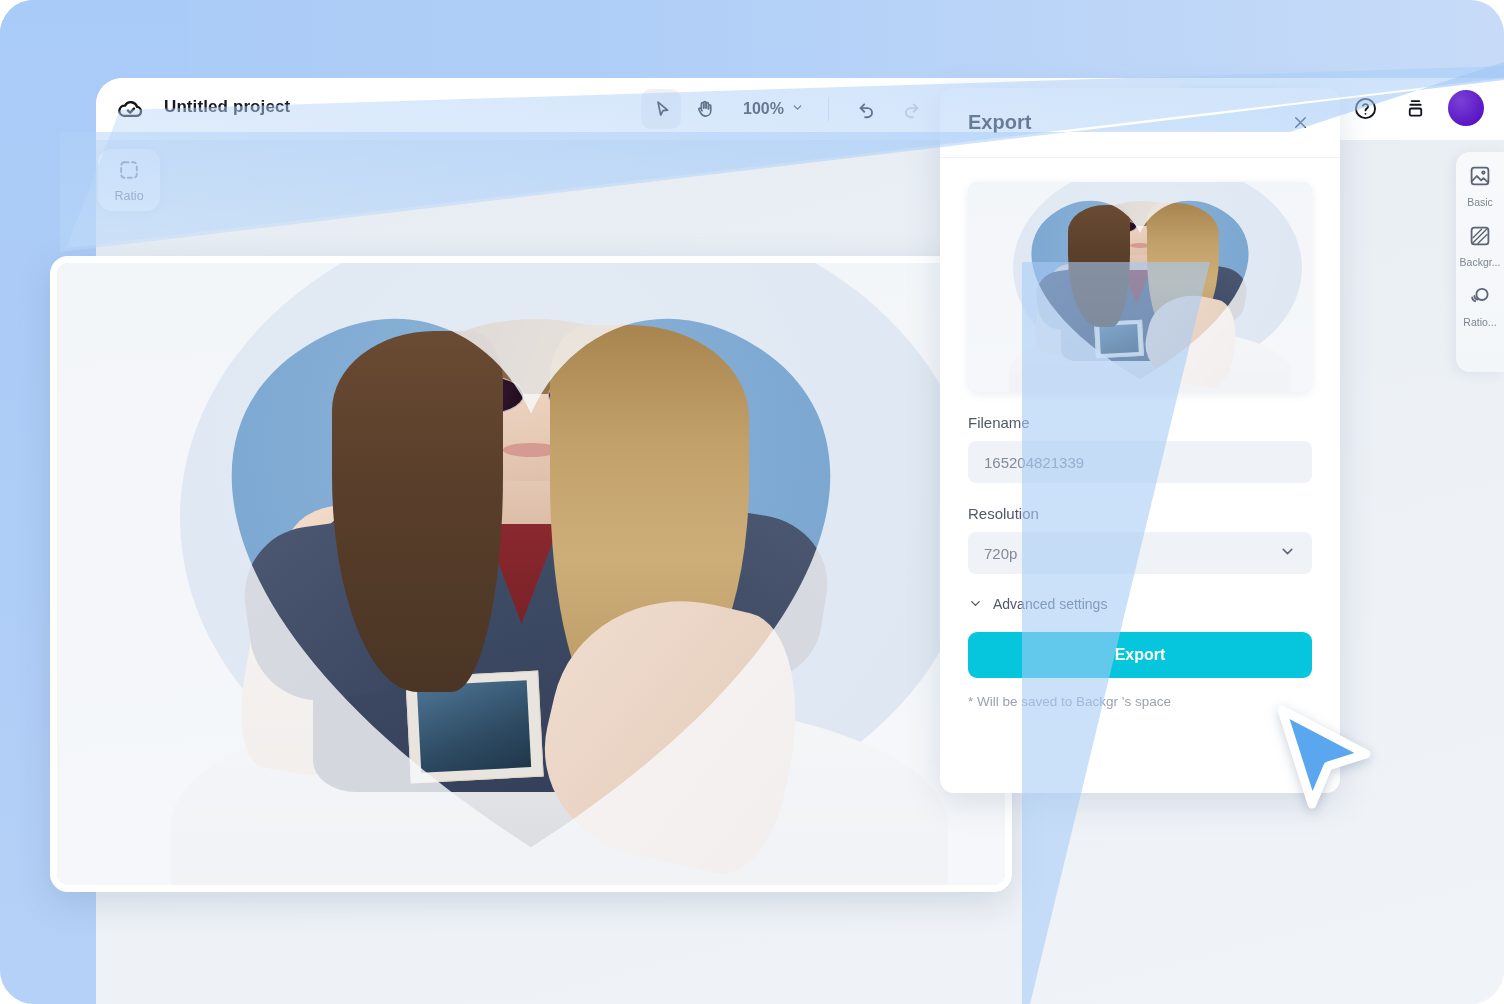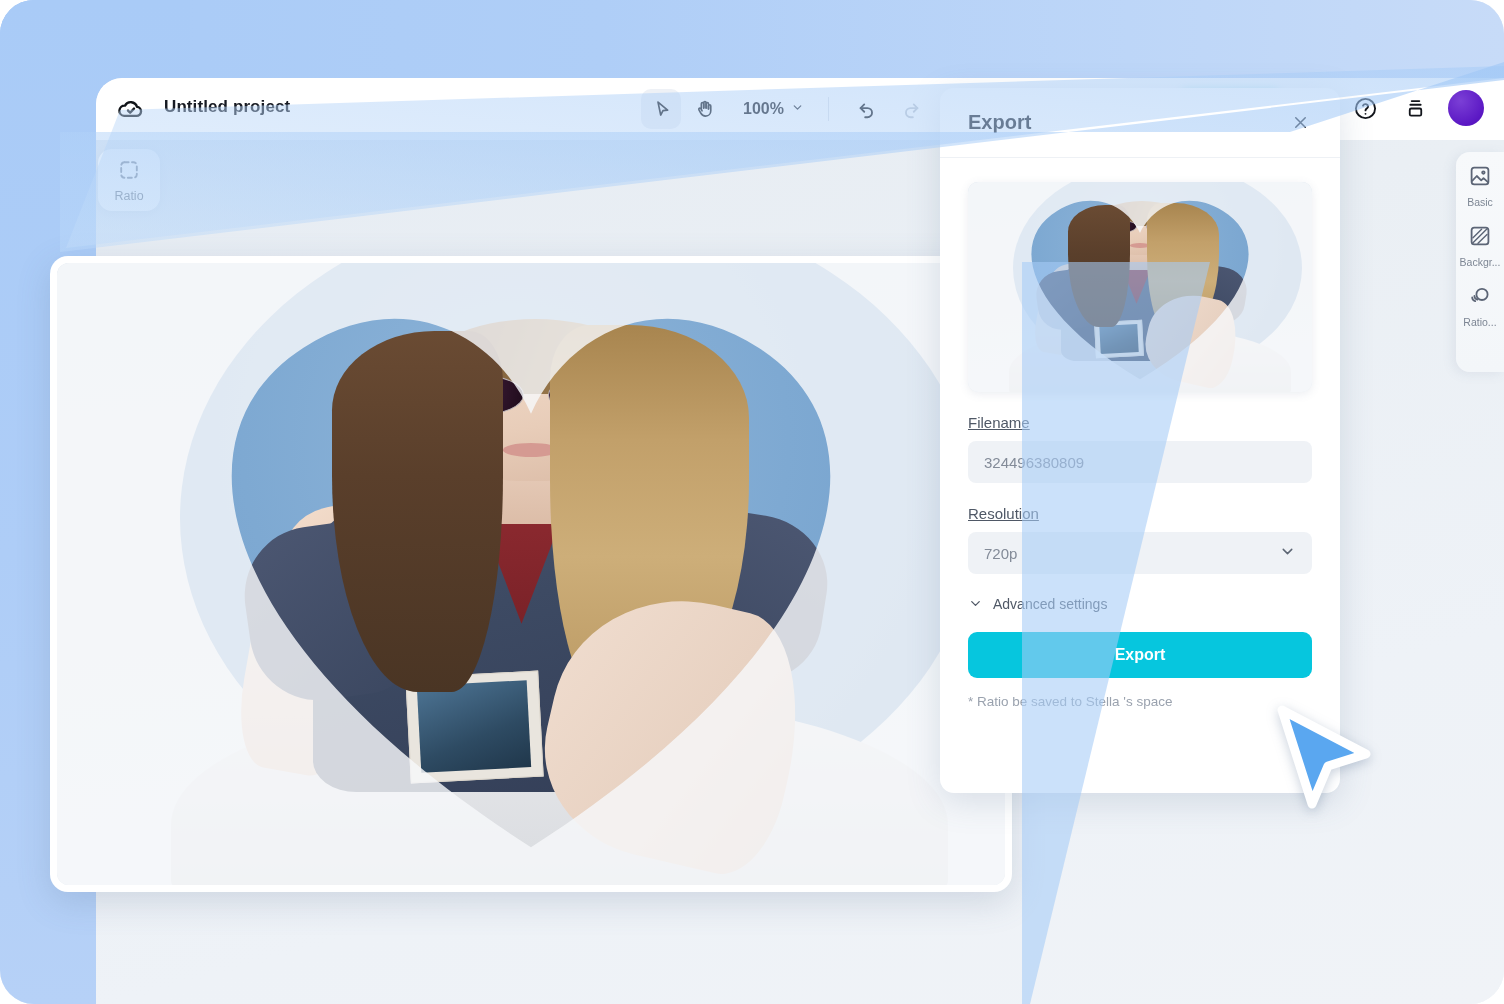--- a/index.html
+++ b/index.html
@@ -278,21 +278,21 @@
   #panel-close { cursor:pointer; width:24px;height:24px;
     display:flex;align-items:center;justify-content:center; }
   #panel-body { padding: 24px 28px 0 28px; }
   #thumb {
     position:relative; width:100%; height:210px;
     border-radius:10px; overflow:hidden;
     background: linear-gradient(170deg,#dfe8f0 0%,#e6edf3 100%);
     box-shadow: 0 2px 10px rgba(90,110,140,.12);
   }
   .field-label {
-    font-size:15px; color:#4f5866; margin: 22px 0 10px 0; text-decoration: underline;
+    font-size:15px; color:#4f5866; margin: 22px 0 10px 0;
   }
   .field-box {
     height:42px; border-radius:8px; background:#eff2f6;
     display:flex;align-items:center; padding:0 16px;
     font-size:15px; color:#838b98; cursor:text;
   }
   .field-box.select { justify-content:space-between; cursor:pointer; }
   #advanced-row {
     display:flex; align-items:flex-start; gap:10px;
     margin-top:22px; cursor:pointer;
@@ -564,21 +564,21 @@
                          C 54 7, 64 2.5, 74 9 C 88 18, 84 40, 50 62 Z" fill="#000"></path>
               </mask>
             </defs>
             <rect x="0" y="0" width="100" height="66" fill="#f7f8fa" fill-opacity="0.82" mask="url(#heartMaskSm)"></rect>
           </svg>
         </div>
       </div>
 
       <div class="field-label">Filename</div>
       <div class="field-box">
-        <span>324496380809</span>
+        <span>165204821339</span>
       </div>
 
       <div class="field-label">Resolution</div>
       <div class="field-box select">
         <span>720p</span>
         <span>
           <svg width="17" height="17" viewBox="0 0 24 24" fill="none" stroke="#5d6674" stroke-width="2.1" stroke-linecap="round" stroke-linejoin="round">
             <path d="M6 9l6 6 6-6"></path>
           </svg>
         </span>
@@ -588,21 +588,21 @@
         <span>
           <svg width="15" height="15" viewBox="0 0 24 24" fill="none" stroke="#4f5866" stroke-width="2.1" stroke-linecap="round" stroke-linejoin="round">
             <path d="M6 9l6 6 6-6"></path>
           </svg>
         </span>
         <span>Advanced settings</span>
       </div>
 
       <button id="panel-export-btn">Export</button>
 
-      <div id="panel-note">* Ratio be saved to Stella 's space</div>
+      <div id="panel-note">* Will be saved to Backgr 's space</div>
     </div>
   </div>
 
   <svg id="beam" viewBox="0 0 1504 1004">
     <defs>
       <linearGradient id="beamGrad" x1="1" y1="0" x2="0.15" y2="1">
         <stop offset="0%" stop-color="#a9cdf7" stop-opacity="0.62"></stop>
         <stop offset="45%" stop-color="#b2d2f8" stop-opacity="0.52"></stop>
         <stop offset="100%" stop-color="#c6def9" stop-opacity="0.46"></stop>
       </linearGradient>

